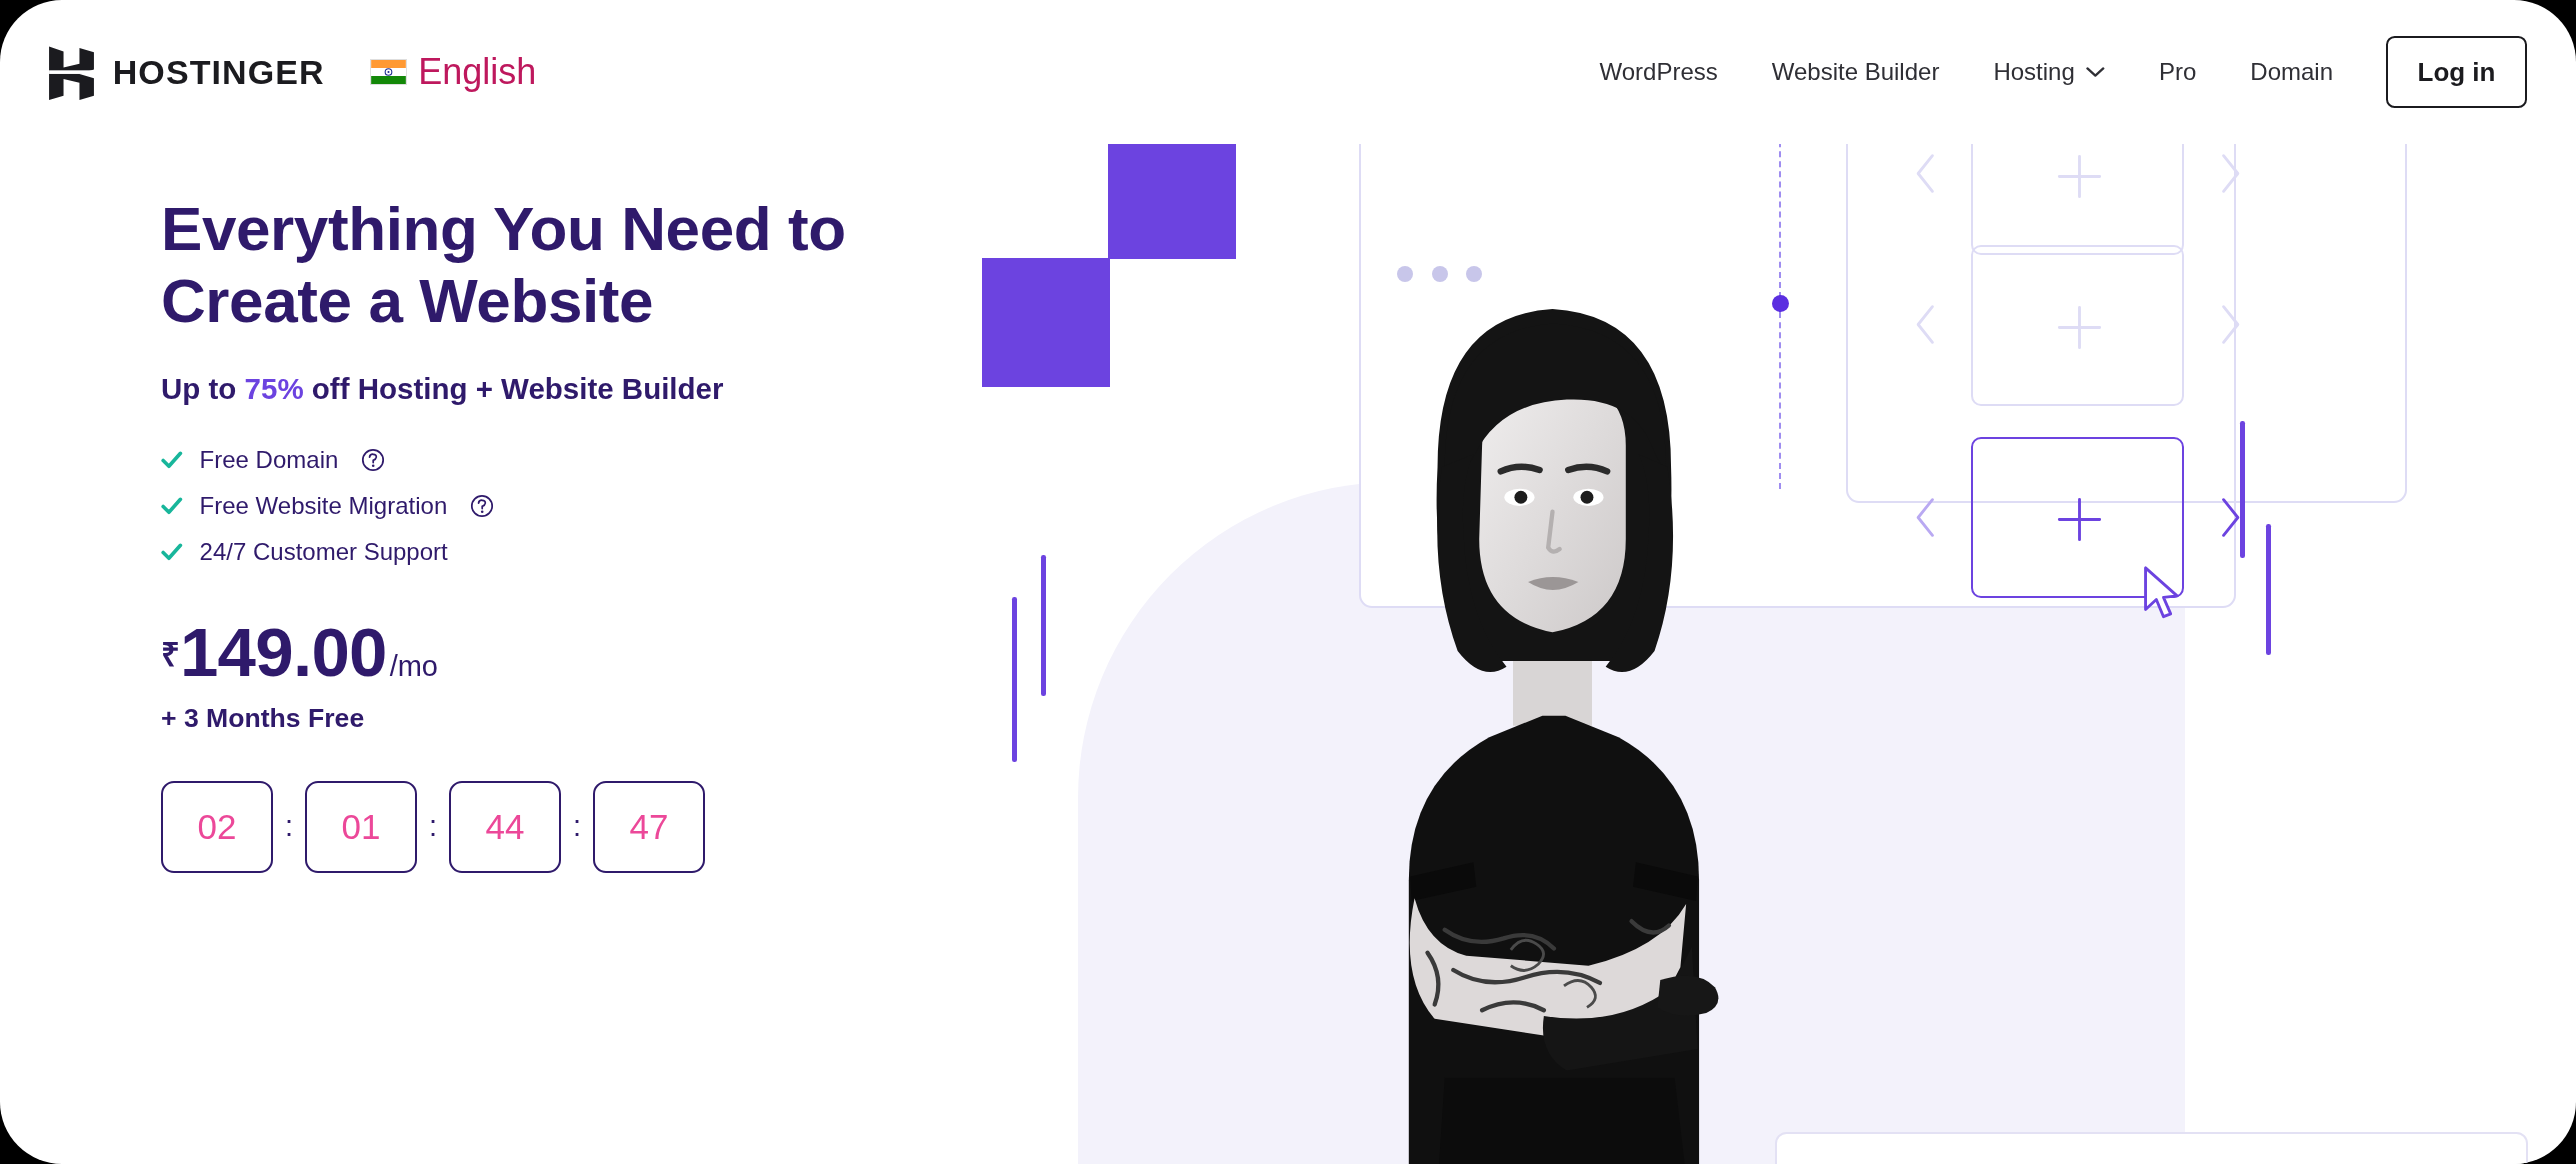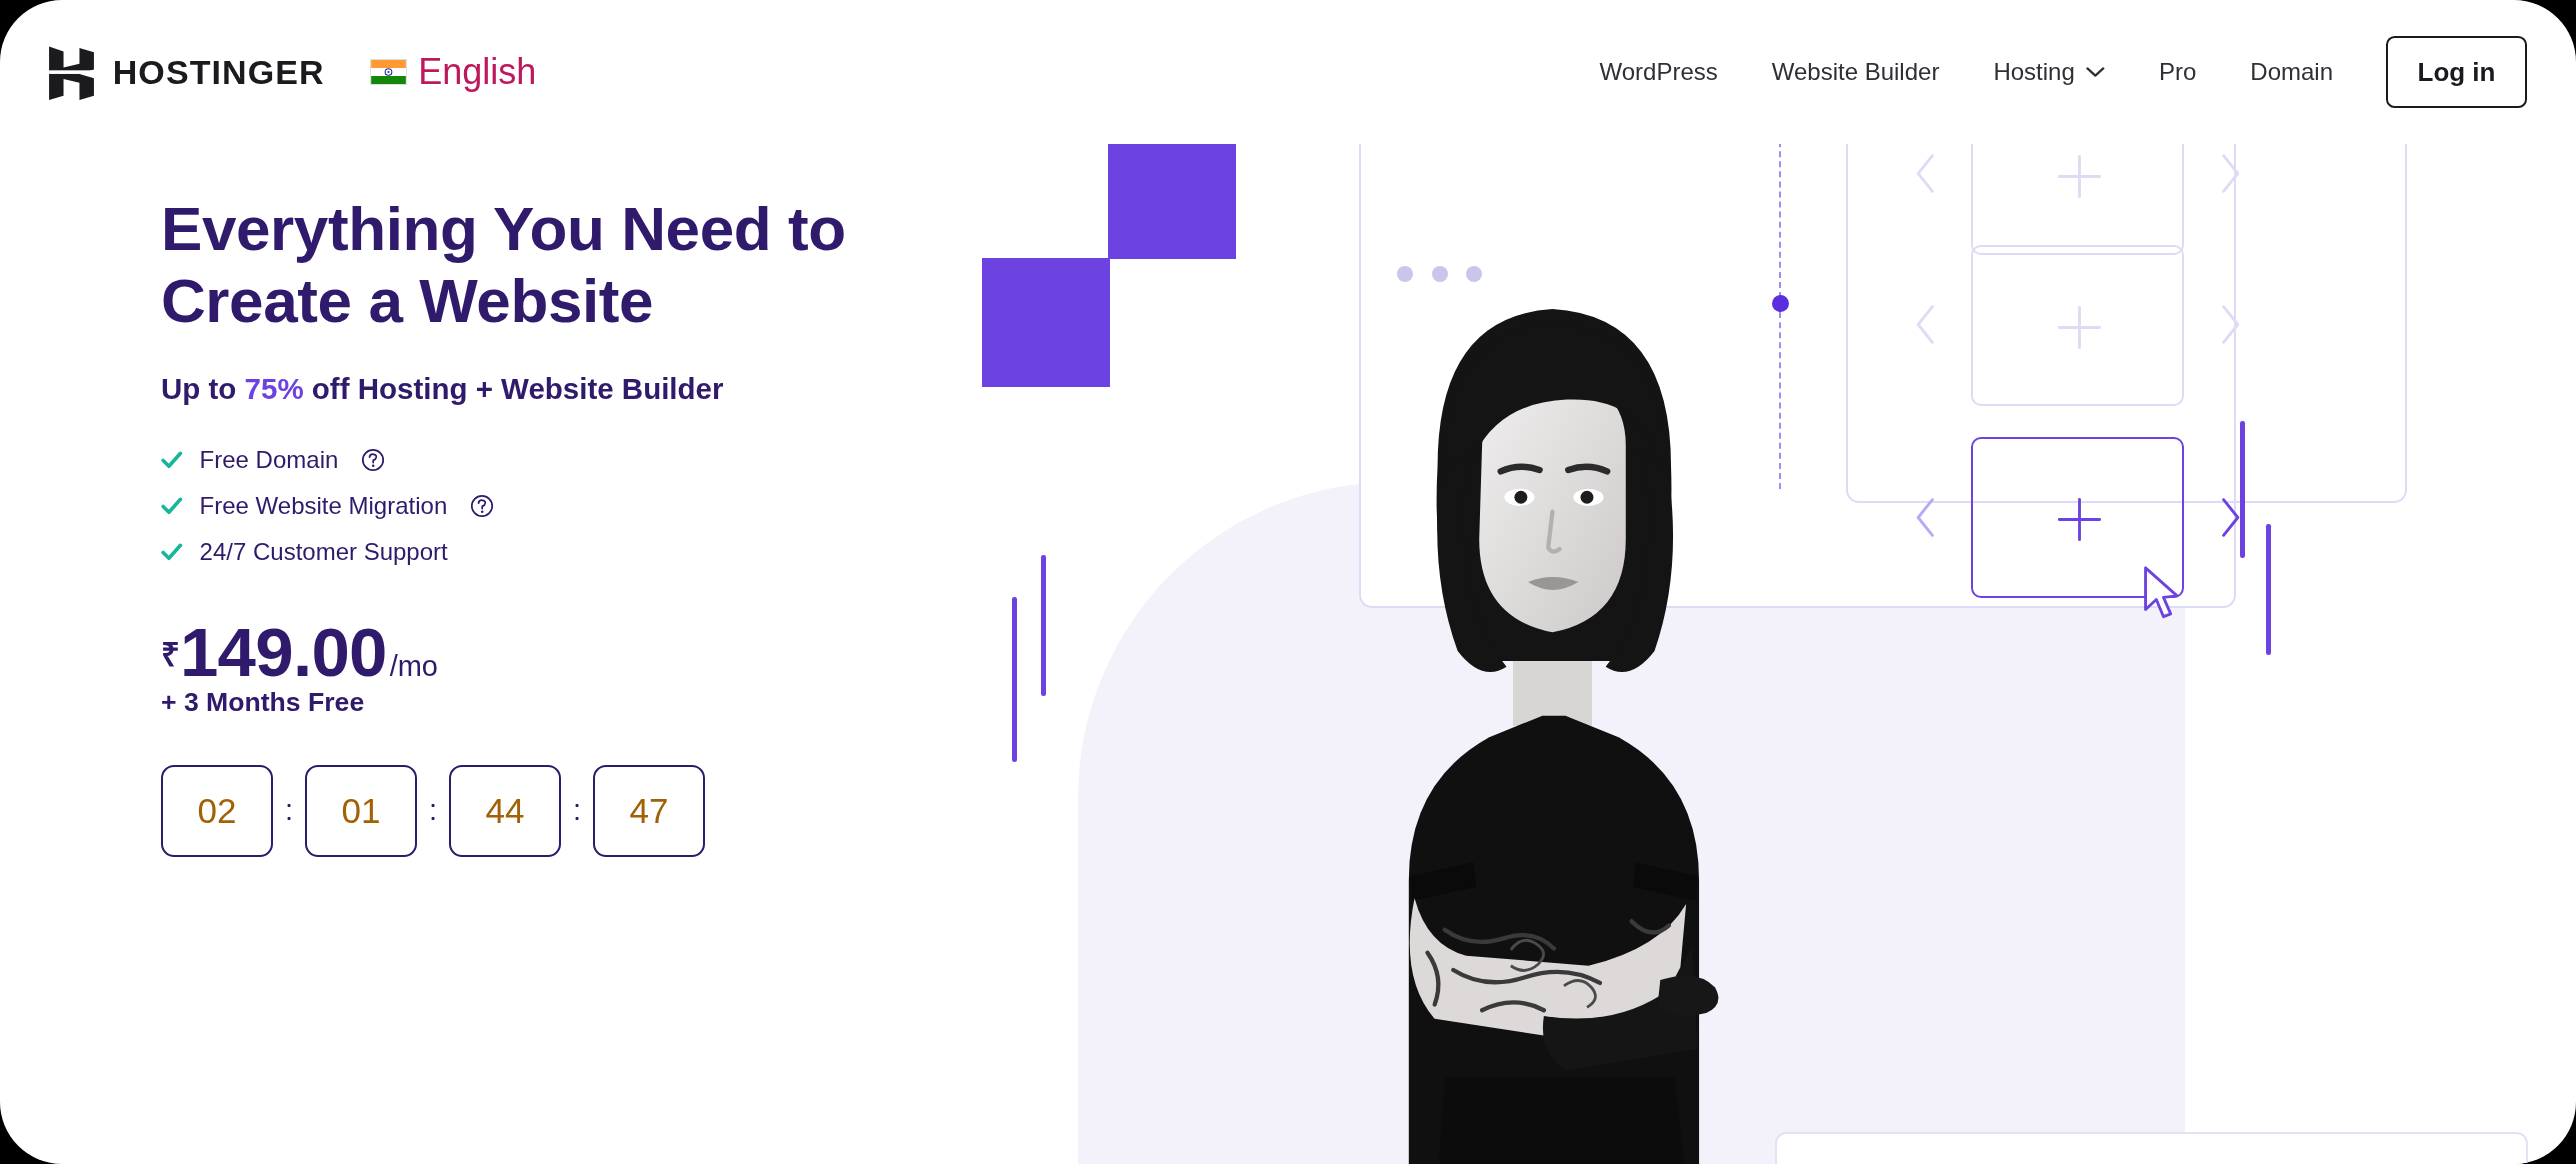--- a/index.html
+++ b/index.html
@@ -162,40 +162,40 @@
     font-size: 69px;
     font-weight: bold;
     letter-spacing: -0.7px;
     line-height: 1;
   }
   #price-period {
     font-size: 29px;
     margin-left: 2.9px;
   }
   #bonus {
-    margin-top: 0;
+    margin-top: 16px;
     font-size: 26.6px;
     font-weight: bold;
     color: #2f1a6b;
   }
 
   #timer {
     margin-top: 47px;
     display: flex;
     align-items: center;
   }
   .timer-box {
     width: 112px; height: 92px;
     border: 2.2px solid #2f1a6b;
     border-radius: 13px;
     display: flex;
     align-items: center;
     justify-content: center;
     font-size: 35px;
-    color: #a16207;
+    color: #ec4899;
     background: #ffffff;
   }
   .timer-sep {
     width: 32px;
     text-align: center;
     font-size: 29px;
     color: #2f1a6b;
   }
 
   #cta-btn {

